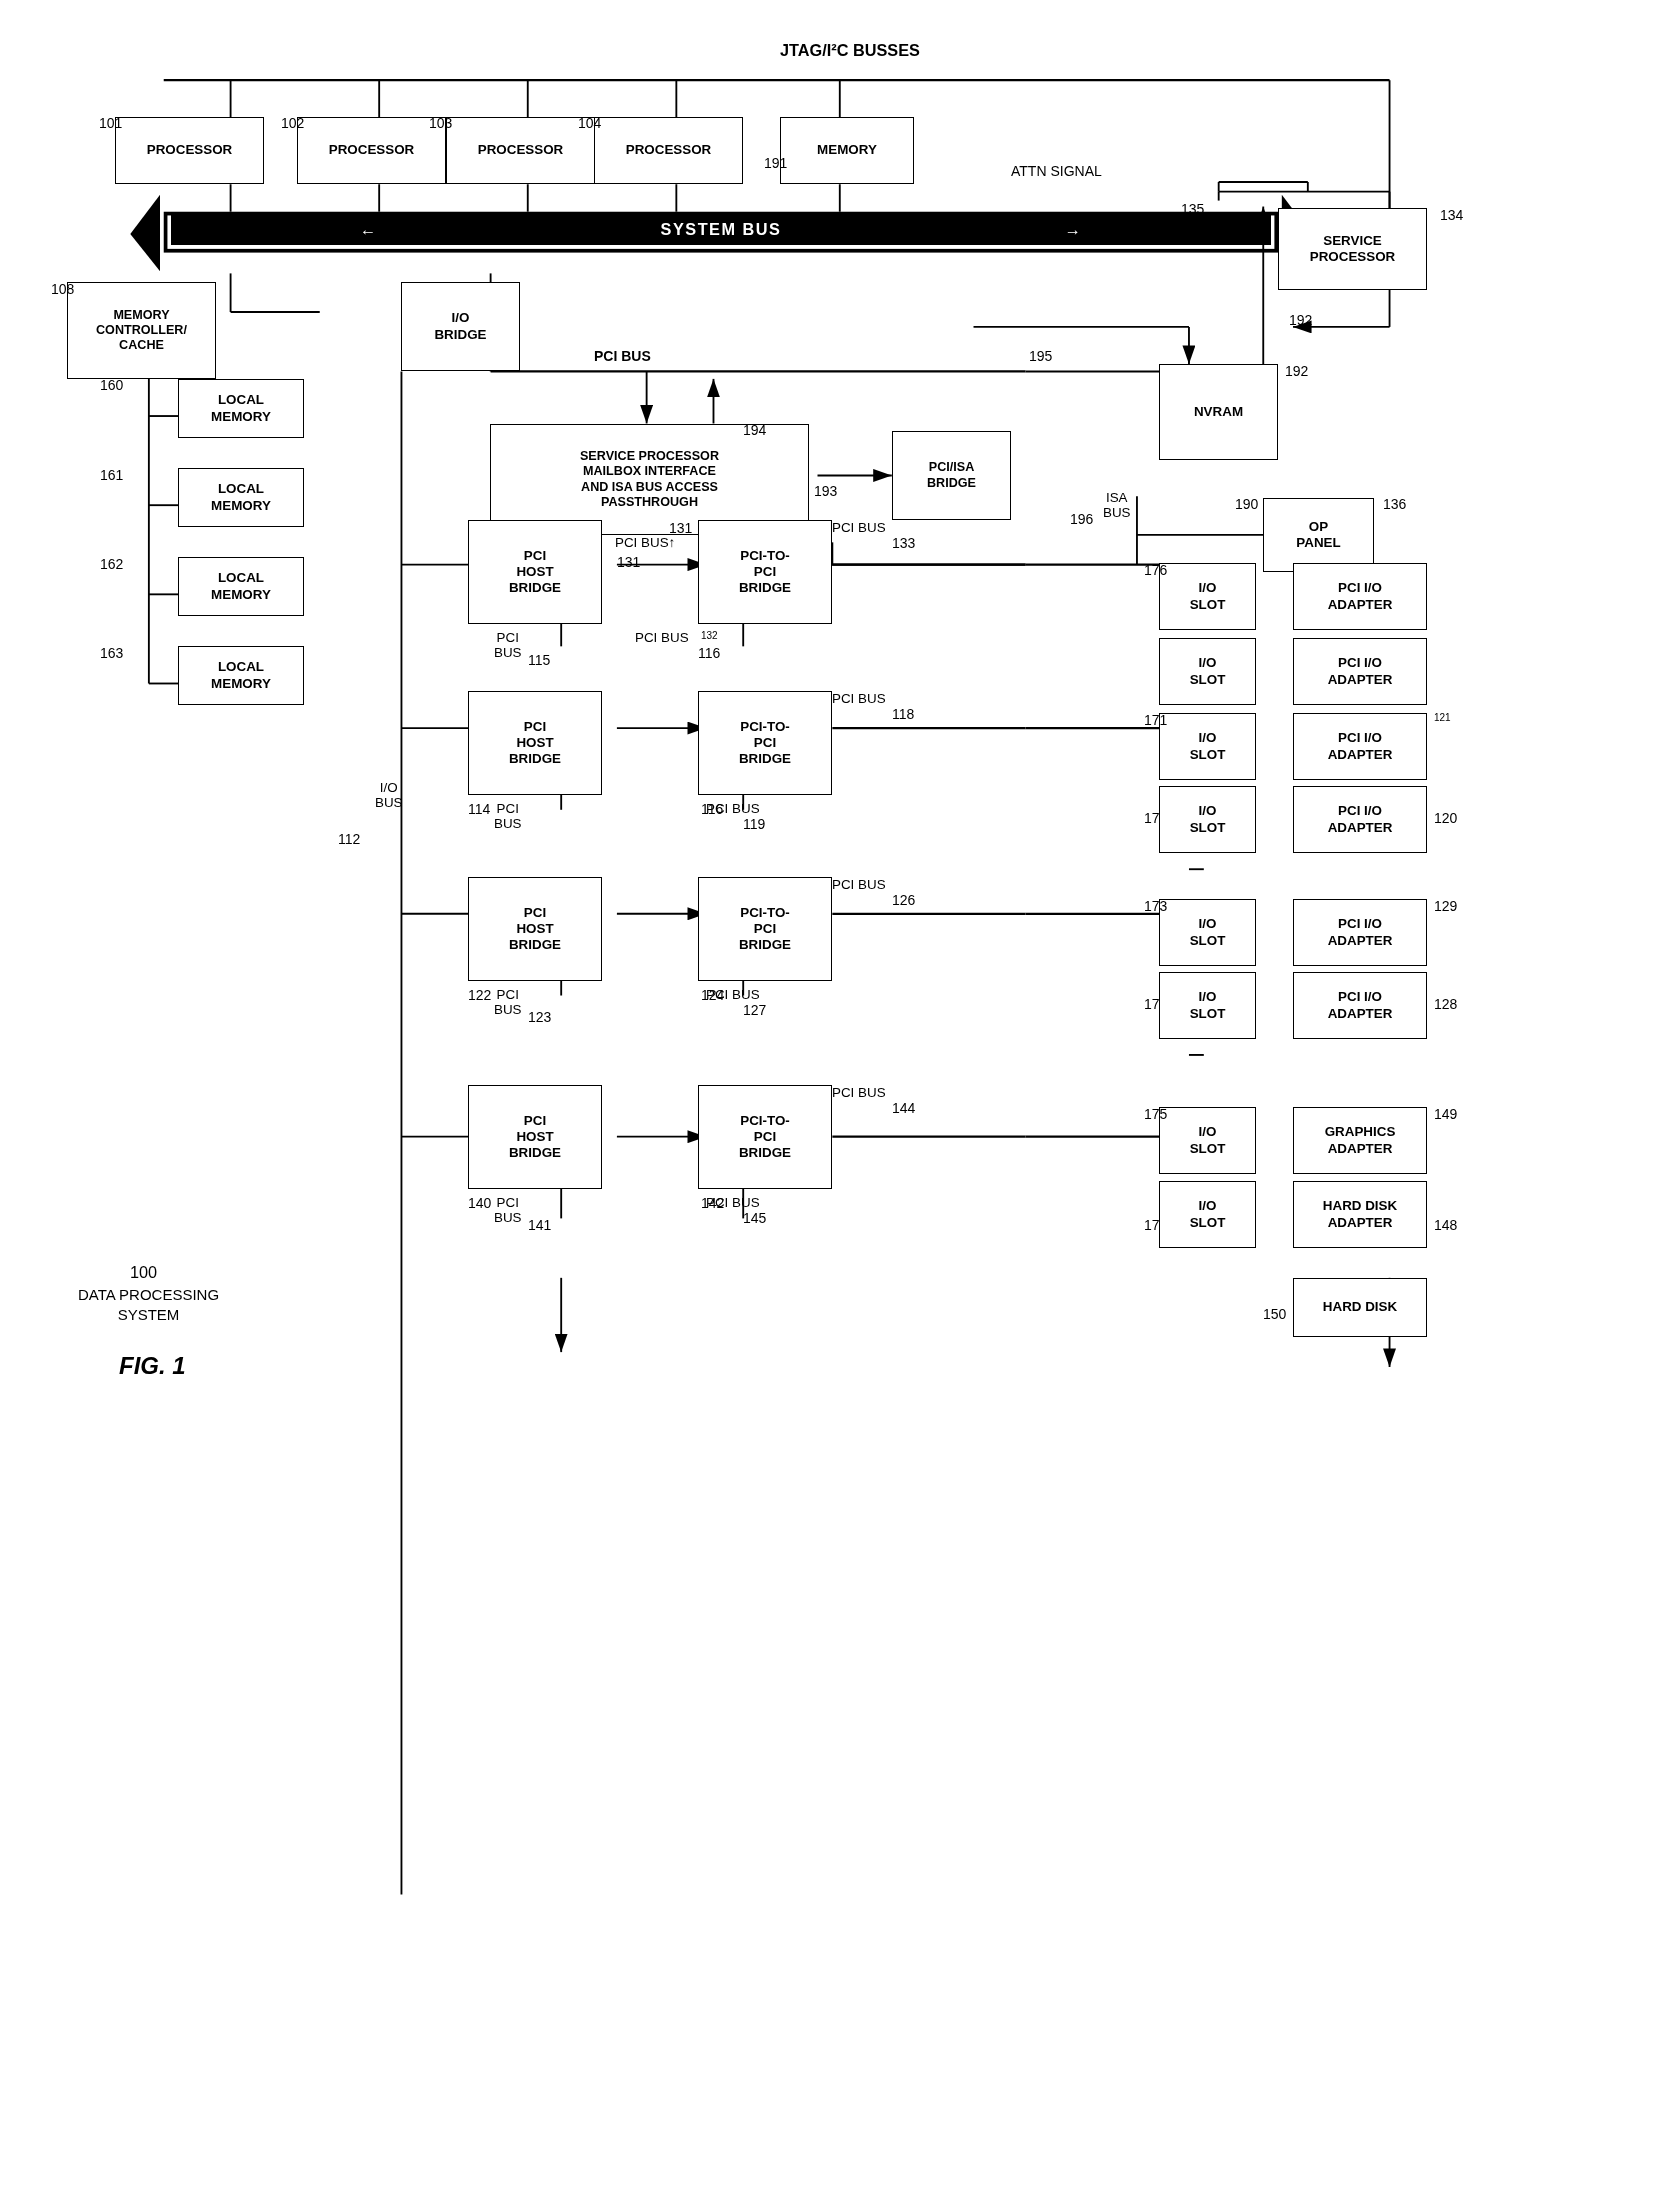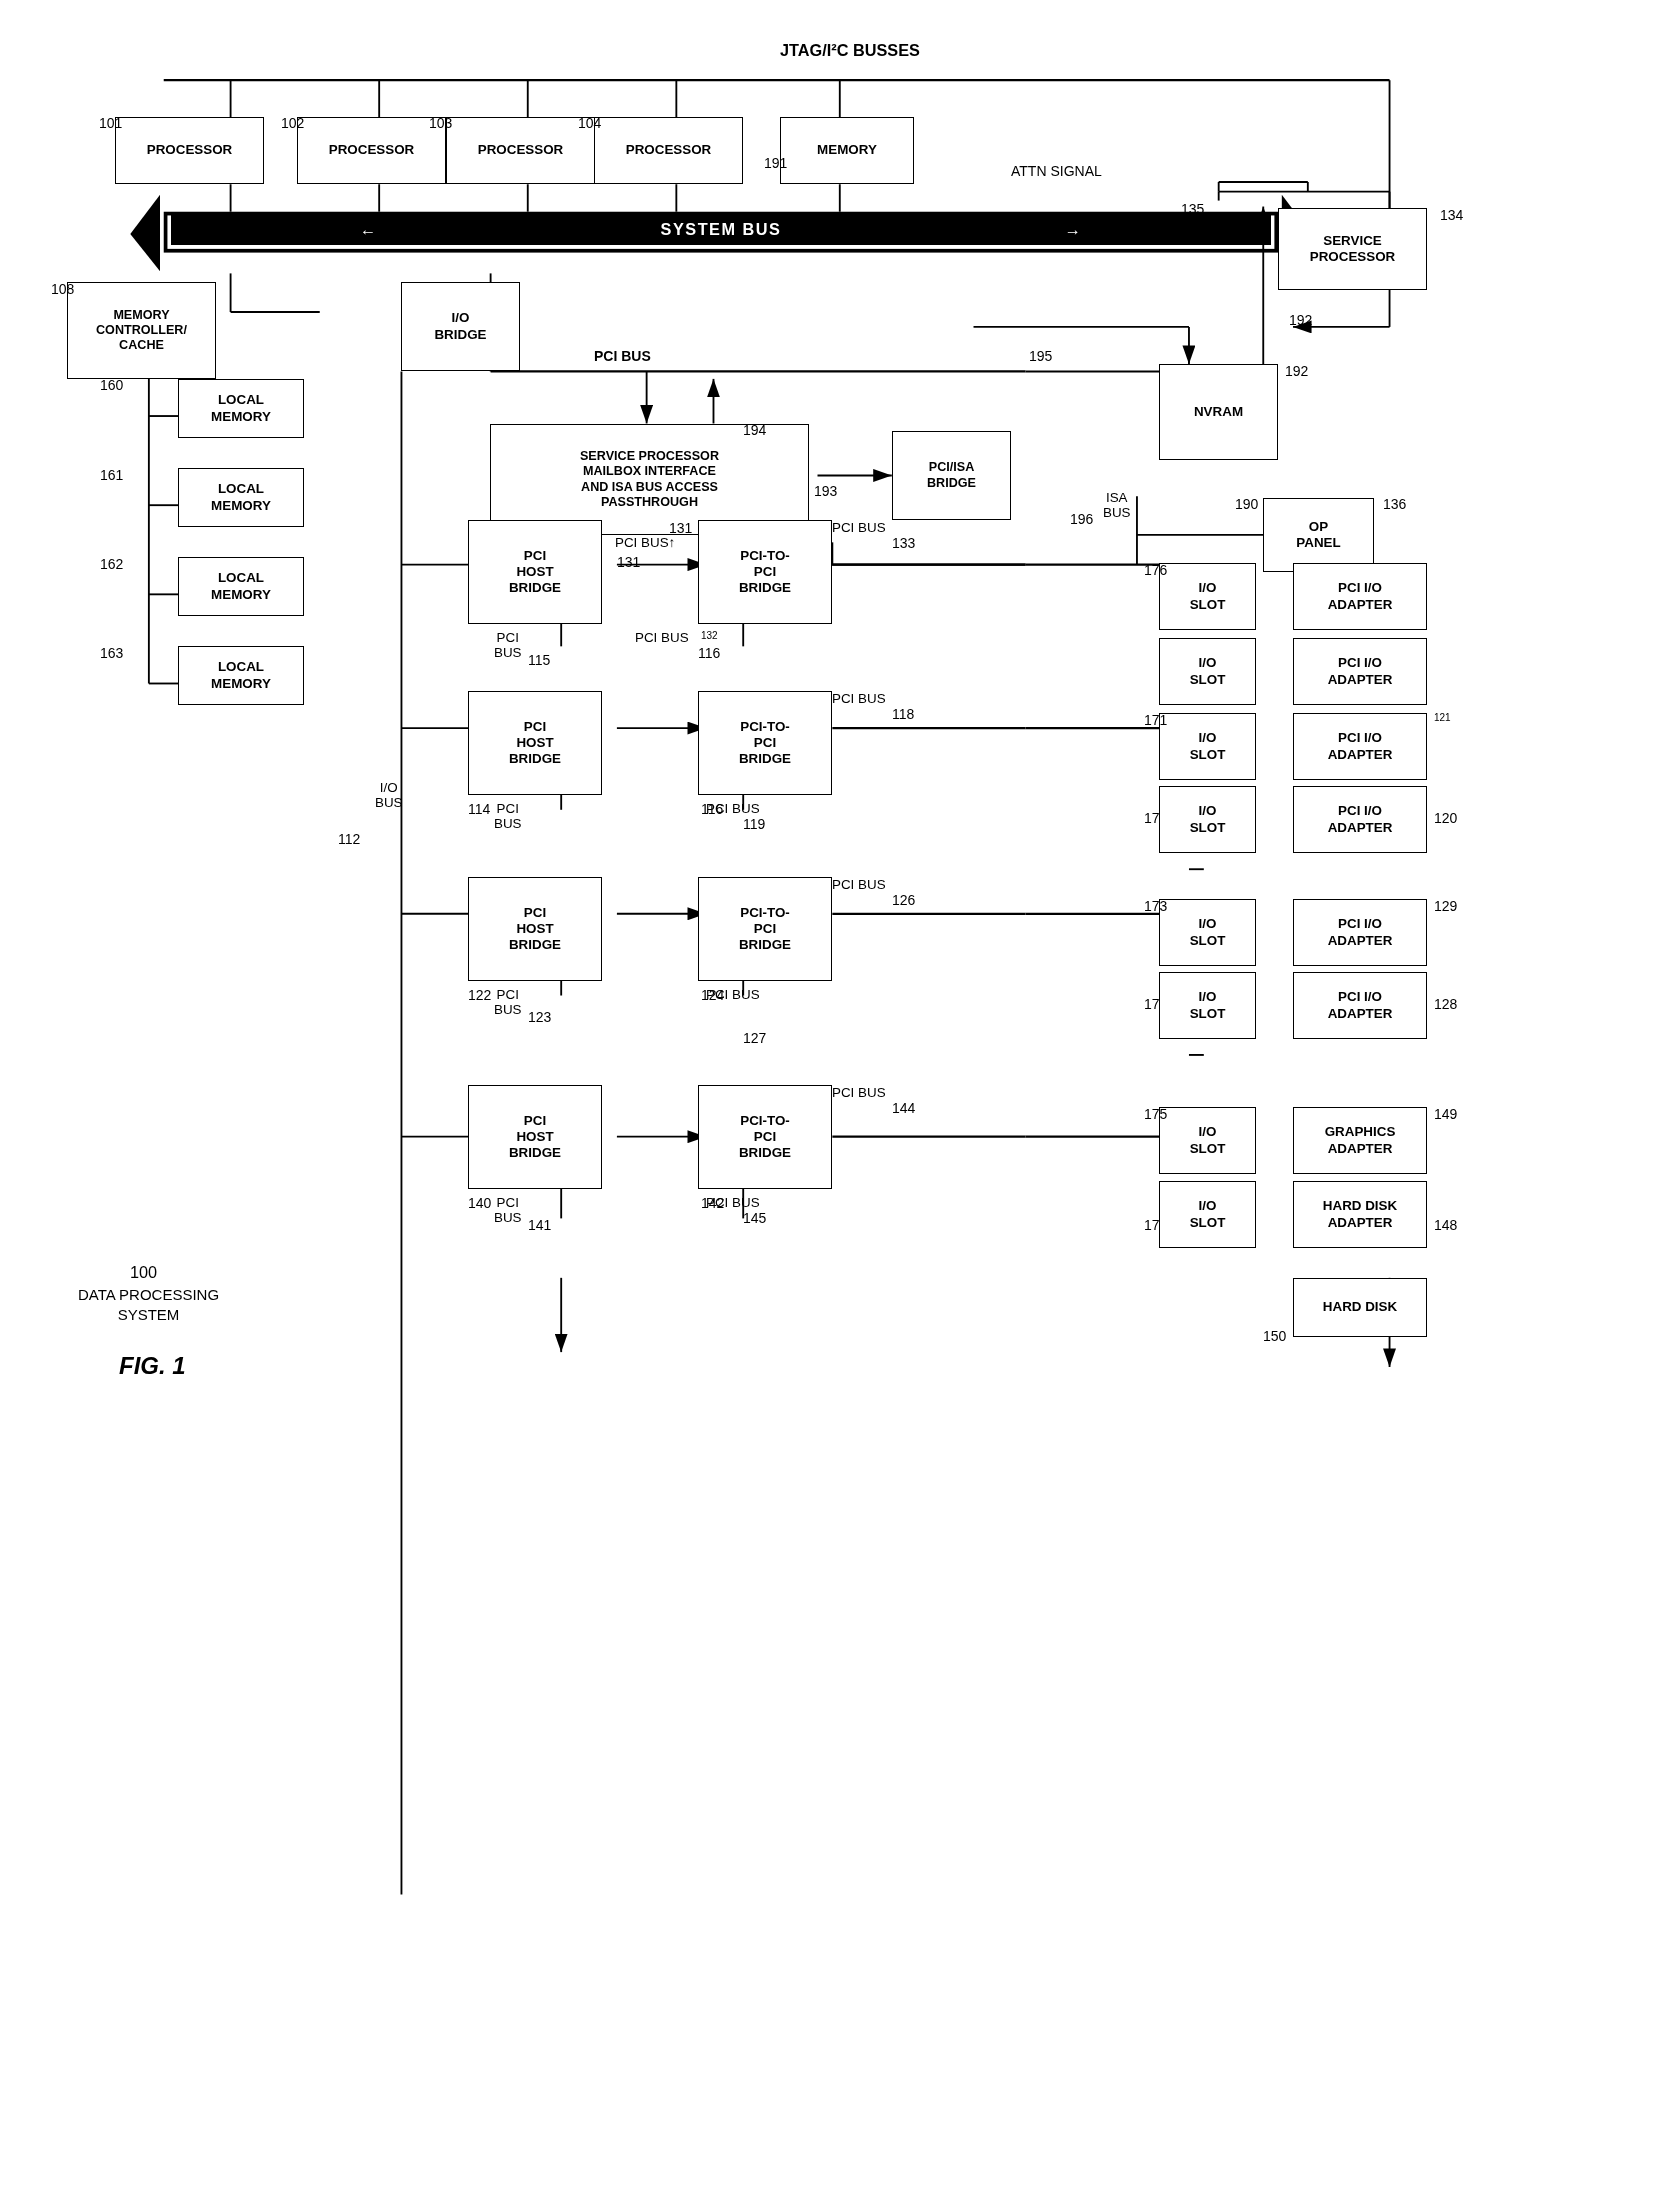--- a/index.html
+++ b/index.html
@@ -419,21 +419,21 @@
     <span style="white-space:pre-line;">I/O<br>SLOT</span>
   </div>
 
   <div class="box" style="left:1293px; top:972px; width:134px; height:67px; font-size:13.4px;">
     <span style="white-space:pre-line;">PCI I/O<br>ADAPTER</span>
   </div>
 
   <div class="label" style="left:494px; top:987px; font-size:13.4px;">PCI<br>BUS</div>
   <div class="label" style="left:528px; top:1009px; font-size:14px;">123</div>
   <div class="label" style="left:706px; top:987px; font-size:13.4px;">PCI BUS</div>
-  <div class="label" style="left:743px; top:1002px; font-size:14px;margin-top:28px;">127</div>
+  <div class="label" style="left:743px; top:1002px; font-size:14px;">127</div>
 
   <div class="box" style="left:468px; top:1085px; width:134px; height:104px; font-size:13.4px;">
     <span style="white-space:pre-line;">PCI<br>HOST<br>BRIDGE</span>
   </div>
   <div class="label" style="left:468px; top:1195px; font-size:14px;">140</div>
 
   <div class="box" style="left:698px; top:1085px; width:134px; height:104px; font-size:13.4px;">
     <span style="white-space:pre-line;">PCI-TO-<br>PCI<br>BRIDGE</span>
   </div>
   <div class="label" style="left:701px; top:1195px; font-size:14px;">142</div>
@@ -464,21 +464,21 @@
   </div>
 
   <div class="label" style="left:494px; top:1195px; font-size:13.4px;">PCI<br>BUS</div>
   <div class="label" style="left:528px; top:1217px; font-size:14px;">141</div>
   <div class="label" style="left:706px; top:1195px; font-size:13.4px;">PCI BUS</div>
   <div class="label" style="left:743px; top:1210px; font-size:14px;">145</div>
 
   <div class="box" style="left:1293px; top:1278px; width:134px; height:59px; font-size:13.4px;">
     <span>HARD DISK</span>
   </div>
-  <div class="label" style="left:1263px; top:1306px; font-size:14px;margin-top:22px;">150</div>
+  <div class="label" style="left:1263px; top:1306px; font-size:14px;">150</div>
 
   <div class="label label-bold" style="left:119px; top:1352px; font-size:24px; font-style:italic; font-weight:bold;">FIG. 1</div>
 
   <div class="label" style="left:67px; top:1285px; font-size:15px; text-align:center; width:163px; line-height:1.3;">
     <span style="white-space:pre-line; font-size:15px;">DATA PROCESSING
 SYSTEM</span>
   </div>
   <div class="label" style="left:130px; top:1263px; font-size:16.3px;">100</div>
 
   <div style="position:absolute; left:171px; top:214px; width:1100px; height:30.5px; background:#000; display:flex; align-items:center; justify-content:center;">

